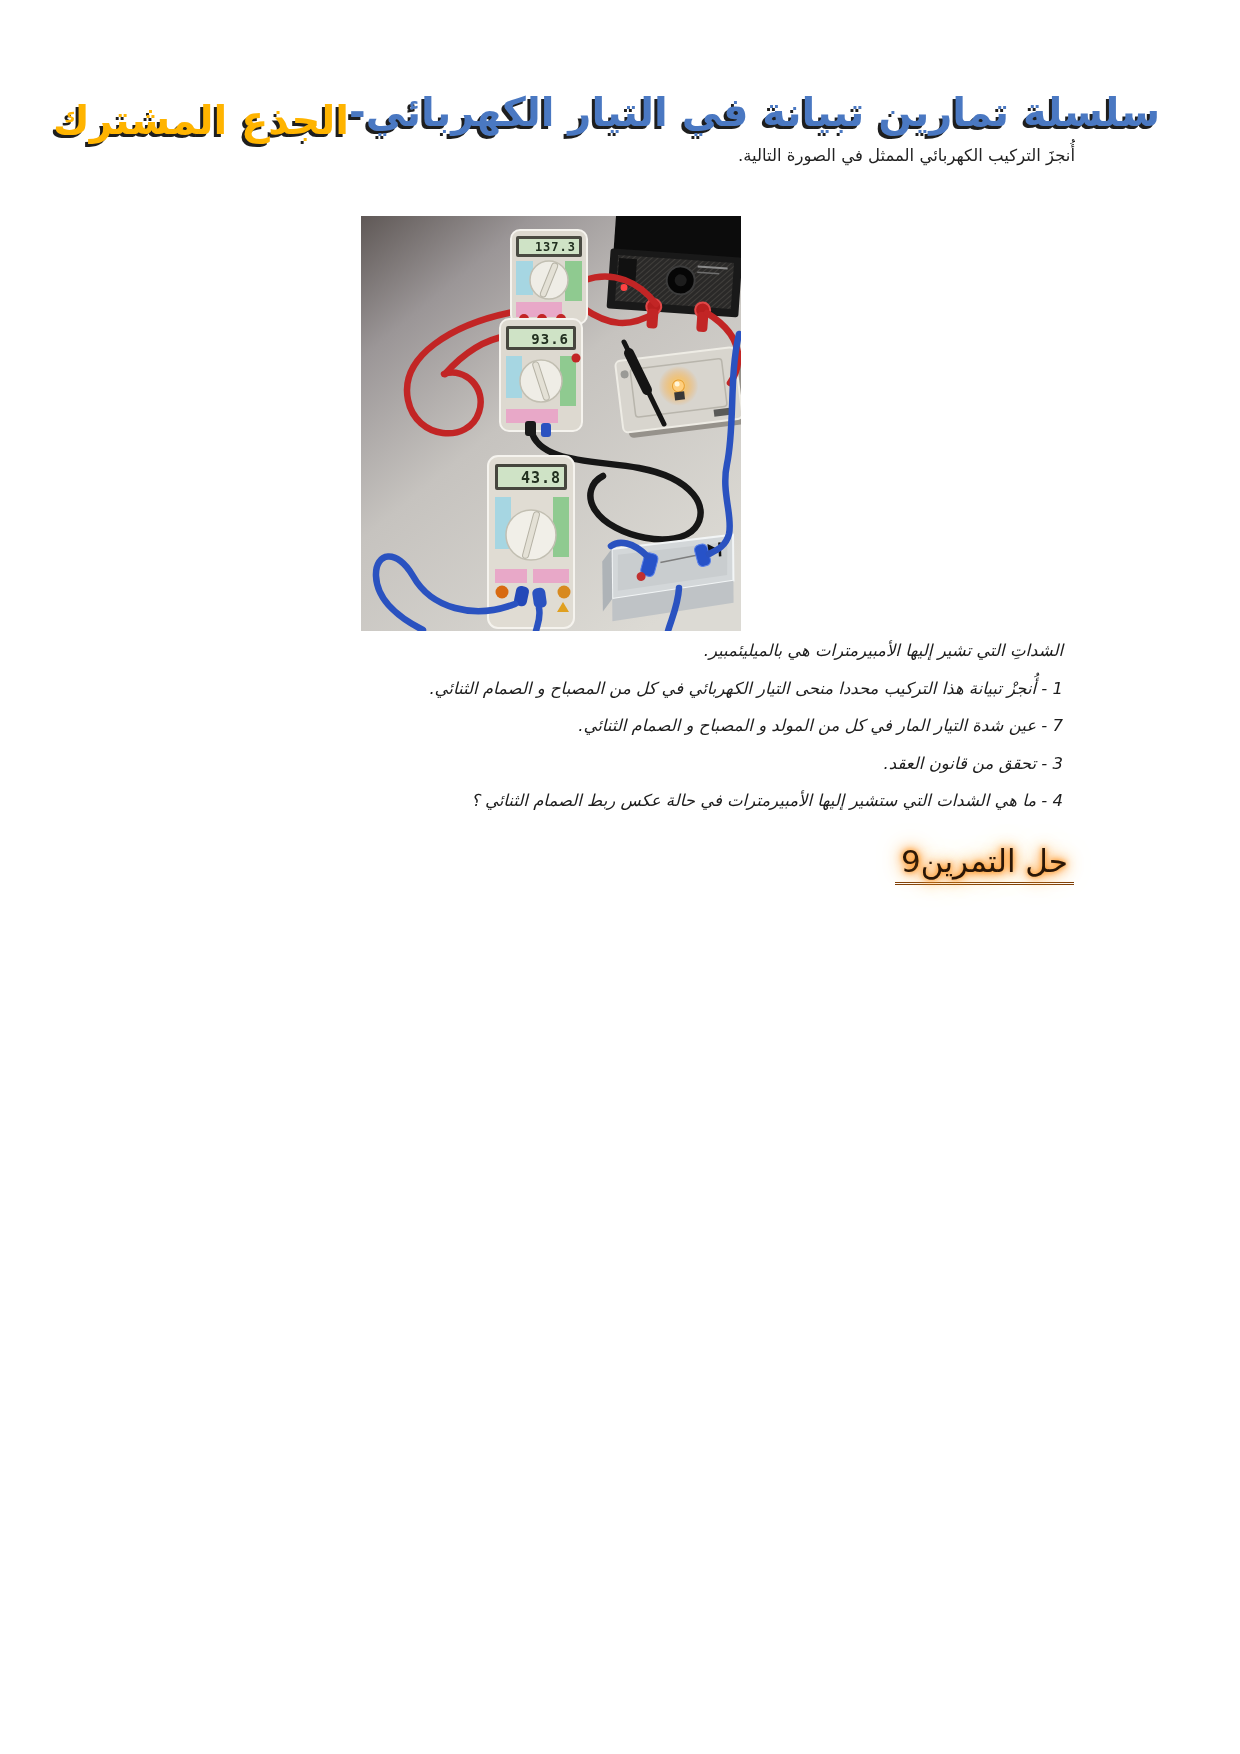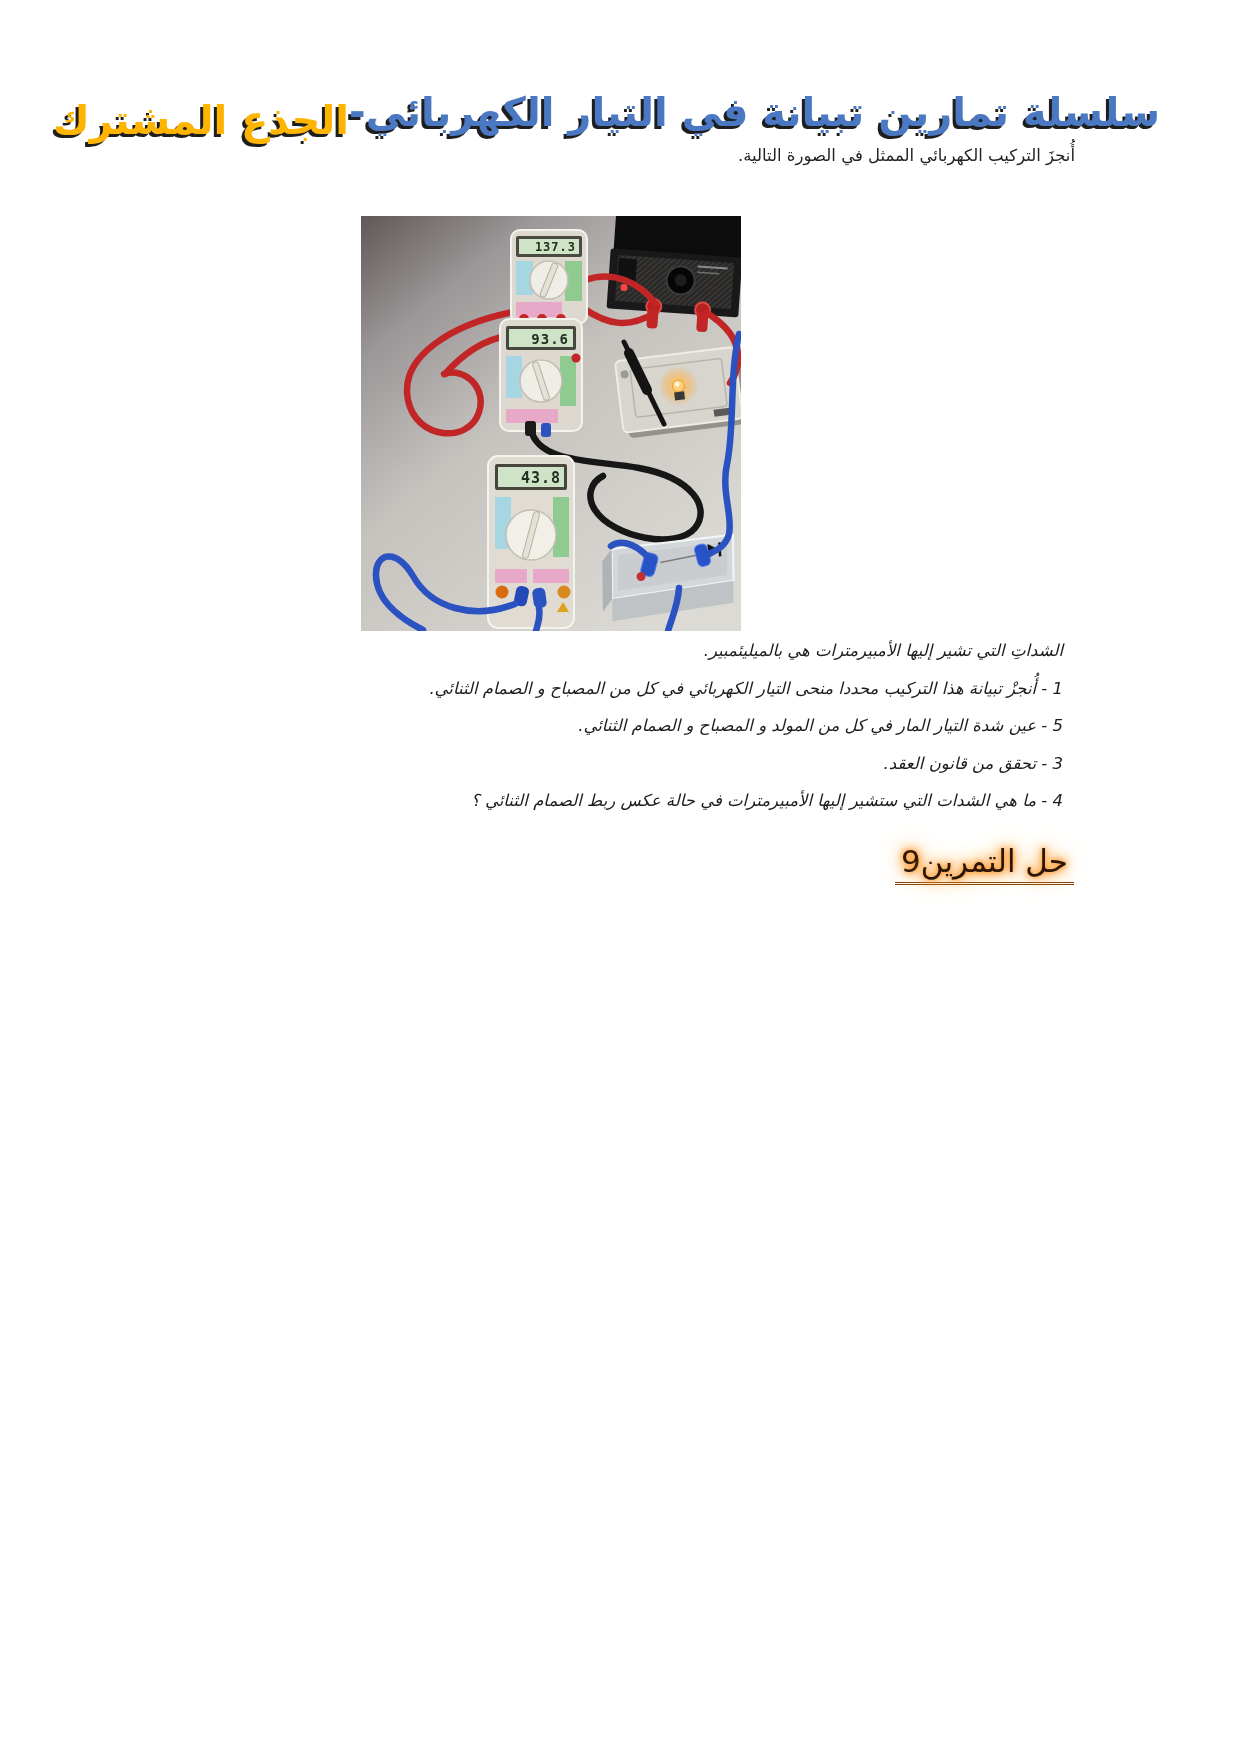--- a/index.html
+++ b/index.html
@@ -195,18 +195,18 @@
       <path d="M 378,118 C 368,160 374,210 366,248 C 360,276 372,300 368,318 C 365,330 356,334 348,338"></path>
       <path d="M 318,372 C 317,390 310,404 307,415"></path>
       <path d="M 286,340 C 272,326 258,324 250,330"></path>
     </g>
   </svg>
 </div>
 
 <div class="body-text">
   <p>الشداتِ التي تشير إليها الأمبيرمترات هي بالميليئمبير.</p>
   <p>1 - أُنجزْ تبيانة هذا التركيب محددا منحى التيار الكهربائي في كل من المصباح و الصمام الثنائي.</p>
-  <p>5 - عين شدة التيار المار في كل من المولد و المصباح و الصمام الثنائي.</p>
+  <p>7 - عين شدة التيار المار في كل من المولد و المصباح و الصمام الثنائي.</p>
   <p>3 - تحقق من قانون العقد.</p>
   <p>4 - ما هي الشدات التي ستشير إليها الأمبيرمترات في حالة عكس ربط الصمام الثنائي ؟</p>
 </div>
 
 <a class="solution-link" href="#">حل التمرين9</a>
 
 </body></html>

